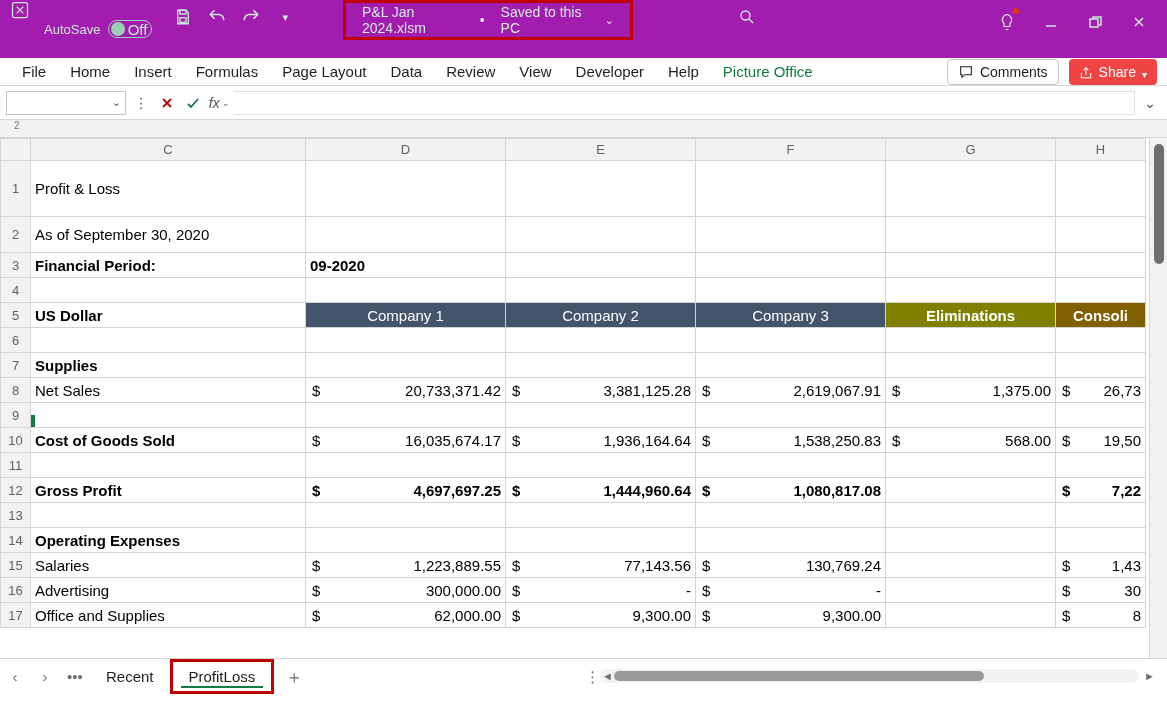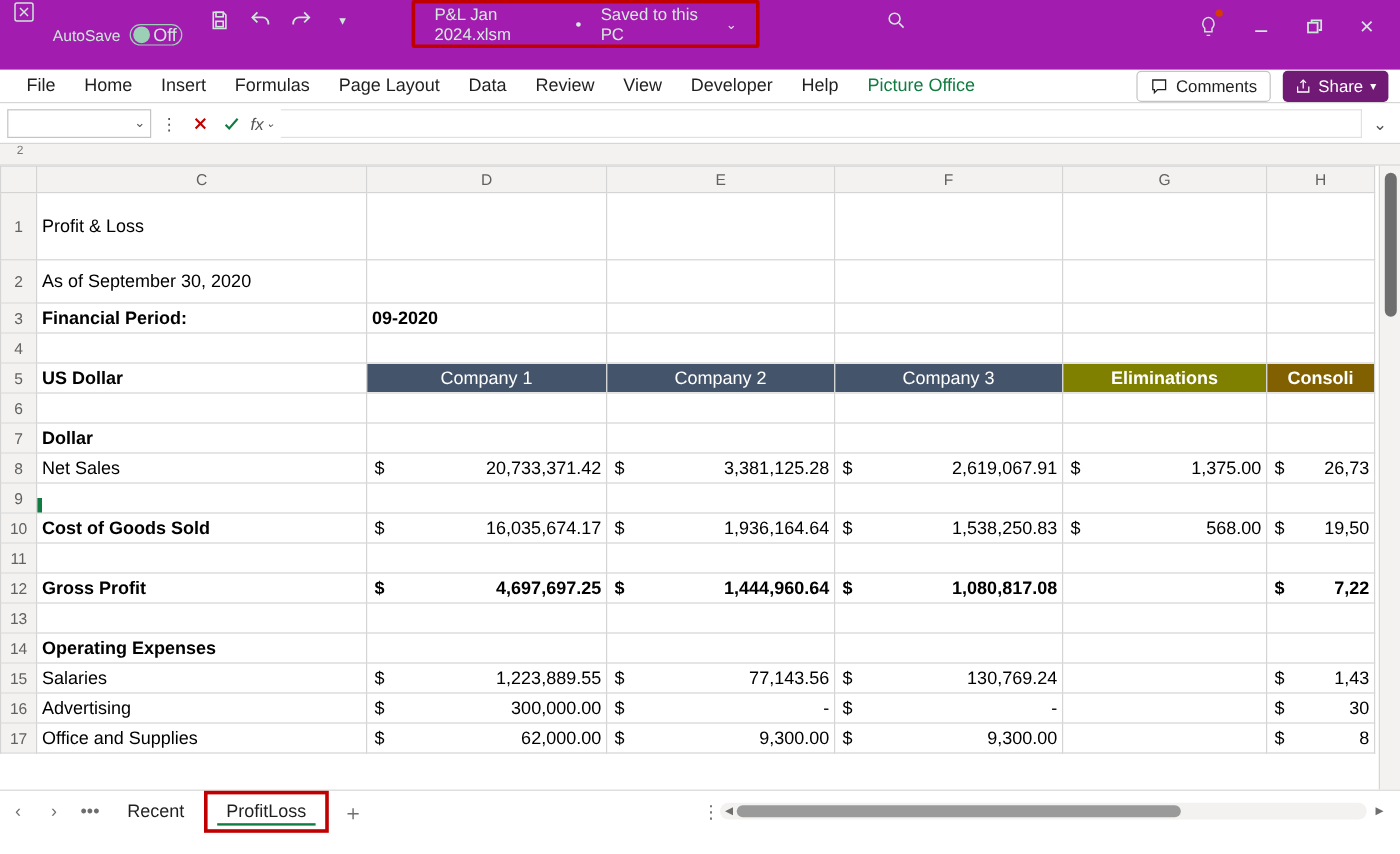--- a/index.html
+++ b/index.html
@@ -49,21 +49,21 @@
     border-bottom:1px solid #d6d6d6; font-size:15px; color:#1f1f1f;
   }
   .ribbon .tab { padding:0 12px; height:100%; display:flex; align-items:center; cursor:pointer;}
   .ribbon .tab.active { color:#107c41; }
   .ribbon .spacer { flex:1; }
   .ribbon .comments-btn {
     display:flex; align-items:center; gap:6px; border:1px solid #c4c4c4; border-radius:4px;
     padding:4px 10px; font-size:14px; cursor:pointer;
   }
   .ribbon .share-btn {
-    display:flex; align-items:center; gap:6px; background:#701a75; color:#fff; border-radius:4px;
+    display:flex; align-items:flex-end; gap:6px; background:#ef4444; color:#fff; border-radius:4px;
     padding:5px 10px; font-size:14px; margin-left:10px; cursor:pointer;
   }
 
   
   .formulabar {
     height:34px; display:flex; align-items:center; border-bottom:1px solid #d6d6d6;
     padding:0 6px; gap:4px; font-size:14px;
   }
   .namebox {
     width:120px; height:24px; border:1px solid #c4c4c4; background:#fff; display:flex;
@@ -365,21 +365,21 @@
             <th class="rowhdr">6</th>
       <td></td>
             <td></td>
             <td></td>
             <td></td>
             <td></td>
             <td></td>
     </tr>
     <tr>
             <th class="rowhdr">7</th>
-      <td class="label-bold">Dollar</td>
+      <td class="label-bold">Supplies</td>
       <td></td>
             <td></td>
             <td></td>
             <td></td>
             <td></td>
     </tr>
     <tr class="thickb">
             <th class="rowhdr">8</th>
       <td class="indent1">Net Sales</td>
       <td class="money"><span class="cur">$</span><span>20,733,371.42</span></td>

